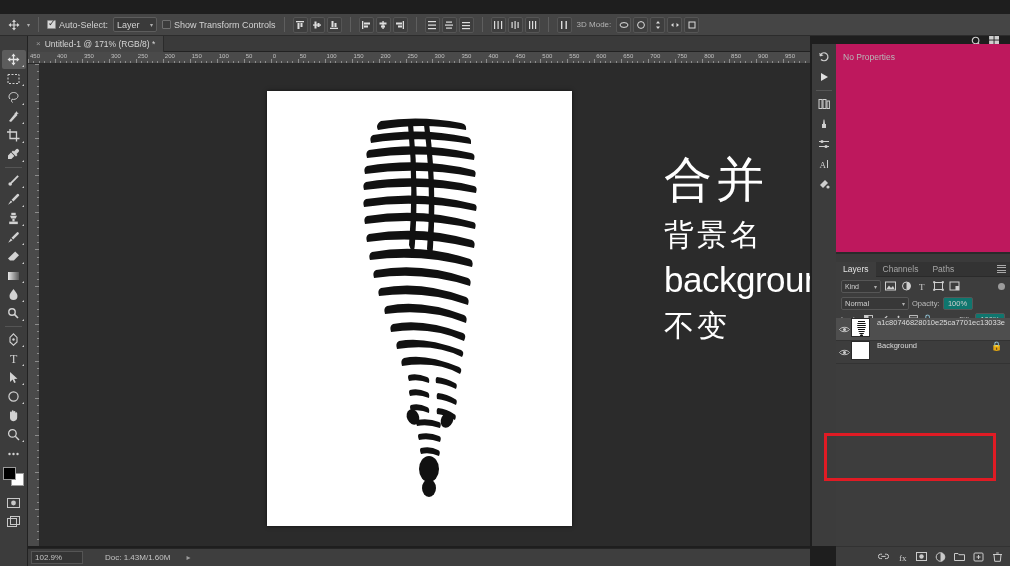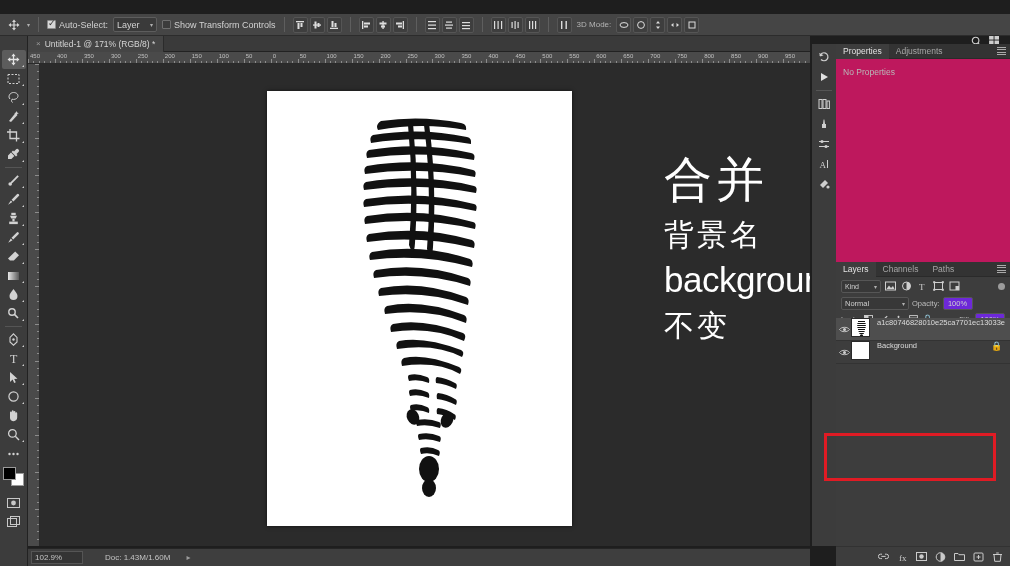--- a/index.html
+++ b/index.html
@@ -158,21 +158,21 @@
   .fico { width:13px; height:13px; display:flex; align-items:center; justify-content:center; color:#cfcfcf; }
   .toggle-dot { width:7px; height:7px; border-radius:50%; background:#9c9c9c; margin-left:auto; }
 
   .lp-blend { height:16px; display:flex; align-items:center; gap:3px; padding:0 5px; }
   .blend-select {
     height:13px; width:68px; background:#383838; border:1px solid #565656; border-radius:2px;
     display:flex; align-items:center; justify-content:space-between; padding:0 3px; font-size:7.5px; color:#cfcfcf;
   }
   .opa-label { font-size:7.5px; color:#bdbdbd; }
   .opa-field {
-    height:13px; width:30px; background:#6d28d9; border:1px solid #565656; border-radius:2px;
+    height:13px; width:30px; background:#0f766e; border:1px solid #565656; border-radius:2px;
     display:flex; align-items:center; justify-content:center; font-size:7.5px; color:#cfcfcf;
   }
 
   .lp-lock { height:16px; display:flex; align-items:center; gap:4px; padding:0 5px; }
   .lock-label { font-size:7.5px; color:#bdbdbd; }
   .lkico { width:11px; height:12px; display:flex; align-items:center; justify-content:center; color:#cfcfcf; font-size:9px; }
 
   .layer-list { position:absolute; left:0; top:56px; width:174px; height:218px; background:#3d3d3d; }
   .layer-row {
     height:23px; display:flex; border-bottom:1px solid #333; padding-left:1px;
@@ -870,30 +870,20 @@
     <div class="rail-ico">
         <svg width="12" height="12">
           <path d="M2 7 L7 2 l3 3 -5 5z" fill="#cfcfcf"></path>
           <circle cx="10" cy="9" r="1.6" fill="#cfcfcf"></circle>
         </svg>
       </div>
   </div>
 
   <div class="dock">
 
-    <div class="panel-tabs">
-      <div class="ptab active">Properties</div>
-      <div class="ptab">Adjustments</div>
-      <div class="pmenu">
-          <i></i>
-          <i></i>
-          <i></i>
-          <i></i>
-        </div>
-    </div>
     <div class="props-body">
       <div class="noprops">No Properties</div>
     </div>
 
     <div class="layers-panel">
       <div class="panel-tabs">
         <div class="ptab active">Layers</div>
         <div class="ptab">Channels</div>
         <div class="ptab">Paths</div>
         <div class="pmenu">

